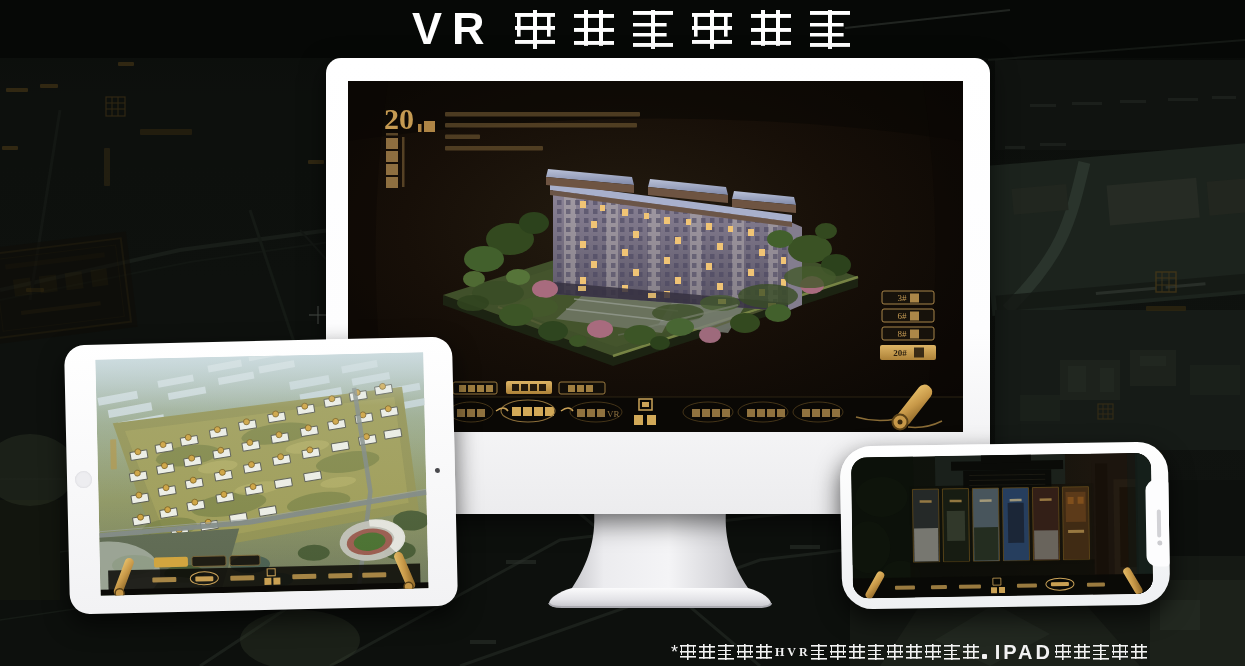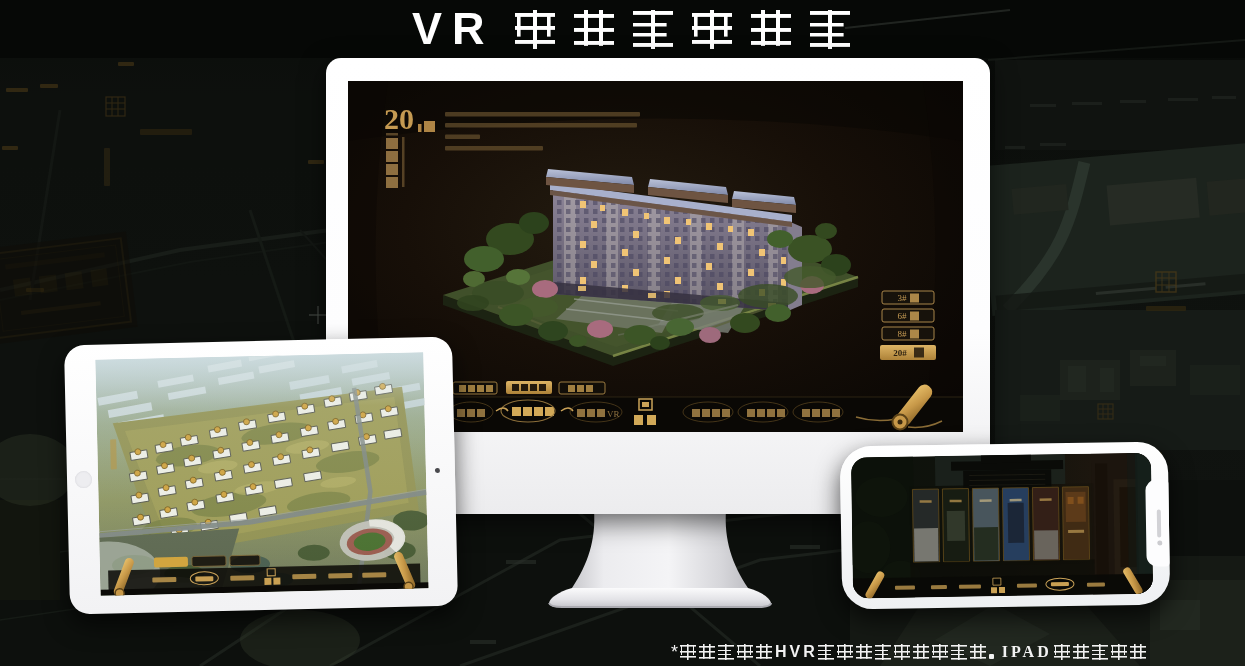--- a/index.html
+++ b/index.html
@@ -862,33 +862,33 @@
   <div class="abs" style="left:316px;top:99px;width:5px;height:5px;background:#ccccd0;border-radius:50%;"></div>
 </div>
 
 <div class="abs" id="caption" style="left:671px;top:641px;height:22px;color:#f2f2f2;--g:#f2f2f2;font-size:17px;display:flex;align-items:center;">
 <span style="font-size:18px;margin-right:2px;">*</span>
 <span class="c ca" style="width:16px;height:16px;margin-right:3px;"></span>
 <span class="c cb" style="width:16px;height:16px;margin-right:3px;"></span>
 <span class="c cc" style="width:16px;height:16px;margin-right:3px;"></span>
 <span class="c ca" style="width:16px;height:16px;margin-right:3px;"></span>
 <span class="c cb" style="width:16px;height:16px;margin-right:3px;"></span>
-<span style="letter-spacing:3px;font-weight:bold;font-size:16px;">HVR</span>
+<span style="letter-spacing:3px;font-weight:bold;font-size:12px;font-family:Liberation Serif, serif;">HVR</span>
 <span class="c cc" style="width:16px;height:16px;margin-right:3px;"></span>
 <span class="c ca" style="width:16px;height:16px;margin-right:3px;"></span>
 <span class="c cb" style="width:16px;height:16px;margin-right:3px;"></span>
 <span class="c cc" style="width:16px;height:16px;margin-right:3px;"></span>
 <span class="c ca" style="width:16px;height:16px;margin-right:3px;"></span>
 <span class="c cb" style="width:16px;height:16px;margin-right:3px;"></span>
 <span class="c ca" style="width:16px;height:16px;margin-right:3px;"></span>
 <span class="c cc" style="width:16px;height:16px;margin-right:3px;"></span>
 <span class="c cb" style="width:16px;height:16px;margin-right:3px;"></span>
 <span style="width:10px;height:16px;display:inline-block;">
         <span style="display:block;width:5px;height:5px;background:#f2f2f2;margin-top:10px;border-radius:1px;"></span>
       </span>
-<span style="letter-spacing:3px;font-weight:bold;font-size:16px;margin-left:3px;font-family:Liberation Serif, serif;">IPAD</span>
+<span style="letter-spacing:3px;font-weight:bold;font-size:20px;margin-left:3px;">IPAD</span>
 <span class="c ca" style="width:16px;height:16px;margin-right:3px;margin-left:2px;"></span>
 <span class="c cb" style="width:16px;height:16px;margin-right:3px;"></span>
 <span class="c cc" style="width:16px;height:16px;margin-right:3px;"></span>
 <span class="c ca" style="width:16px;height:16px;margin-right:3px;"></span>
 <span class="c cb" style="width:16px;height:16px;"></span>
 </div>
 </div>
 
 </body></html>

